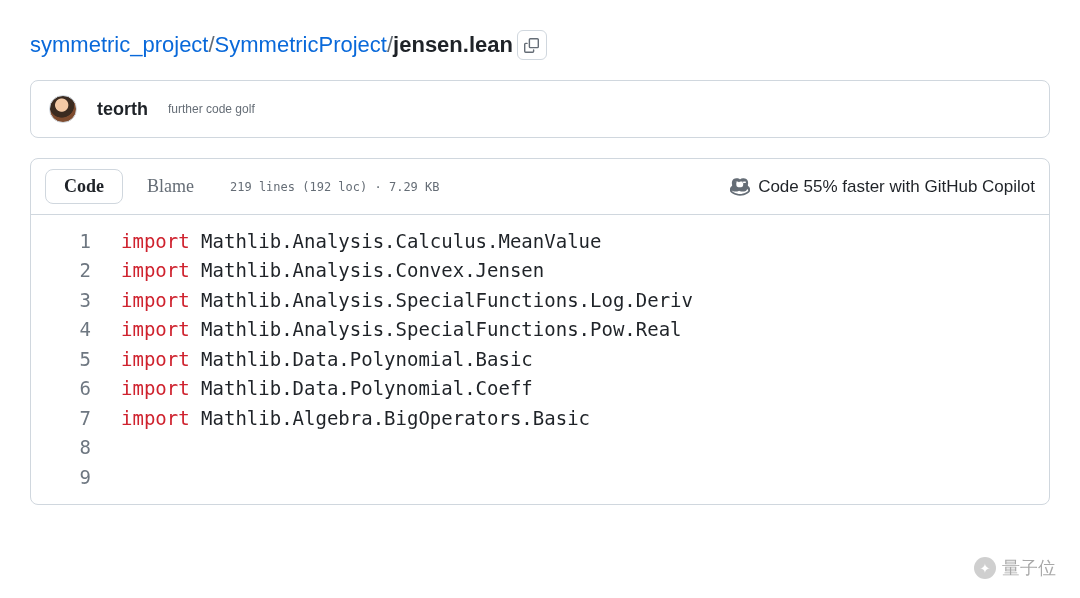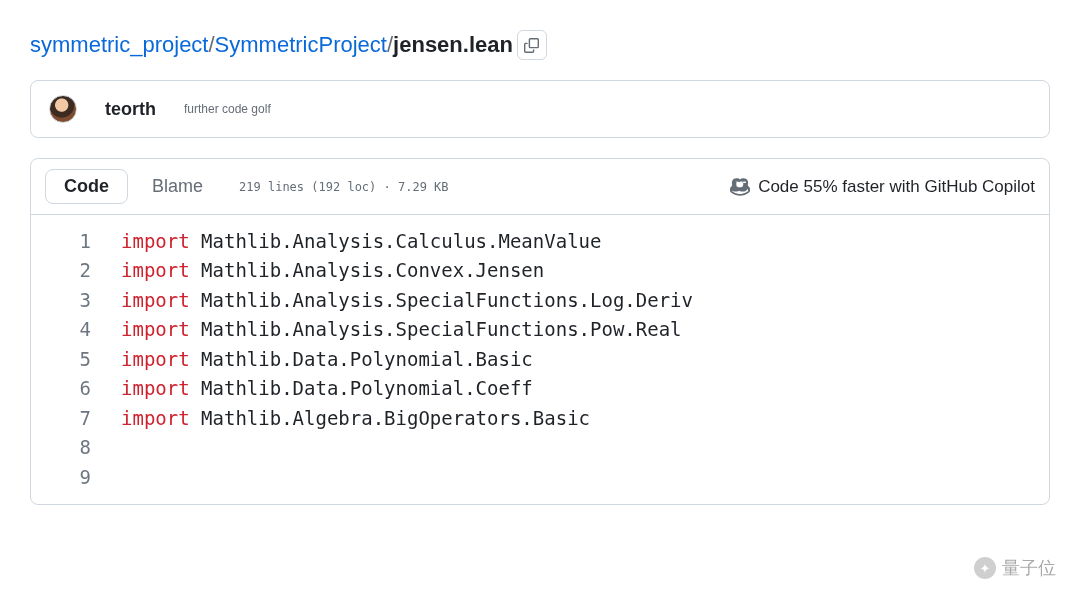--- a/index.html
+++ b/index.html
@@ -41,21 +41,21 @@
     cursor: pointer;
     margin-left: 4px;
   }
   .commit-bar {
     margin: 0 30px 20px 30px;
     border: 1px solid #d0d7de;
     border-radius: 8px;
     padding: 14px 18px;
     display: flex;
     align-items: center;
-    gap: 28px;
+    gap: 20px;
   }
   .avatar {
     width: 28px;
     height: 28px;
     border-radius: 50%;
     background: radial-gradient(circle at 45% 35%, #f3c9a5 0%, #f3c9a5 28%, #3b2b20 32%, #3b2b20 55%, #7e4b2e 58%, #7e4b2e 100%);
     border: 1px solid #d0d7de;
     flex-shrink: 0;
   }
   .author {
@@ -76,20 +76,21 @@
     display: flex;
     align-items: center;
     padding: 10px 14px;
     gap: 18px;
     border-bottom: 1px solid #d0d7de;
   }
   .seg {
     display: flex;
     align-items: center;
     gap: 6px;
+    font-family: Liberation Serif, serif;
   }
   .seg button {
     font-size: 18px;
     padding: 6px 18px;
     border-radius: 8px;
     border: none;
     background: transparent;
     cursor: pointer;
     font-family: inherit;
     font-weight: 500;

